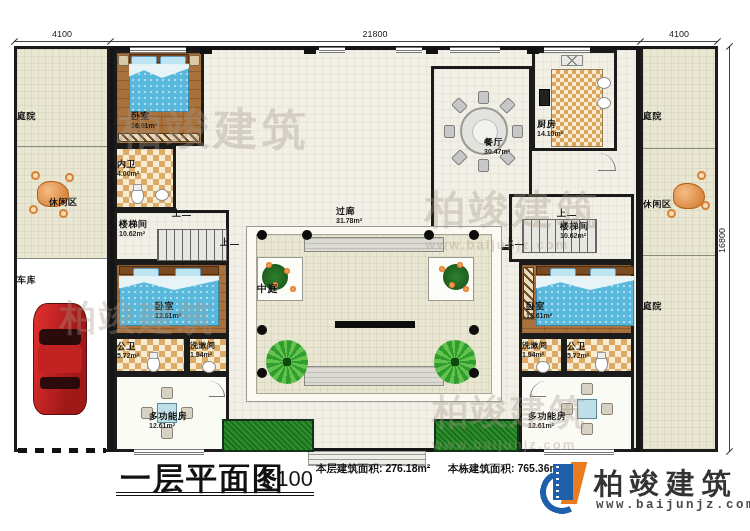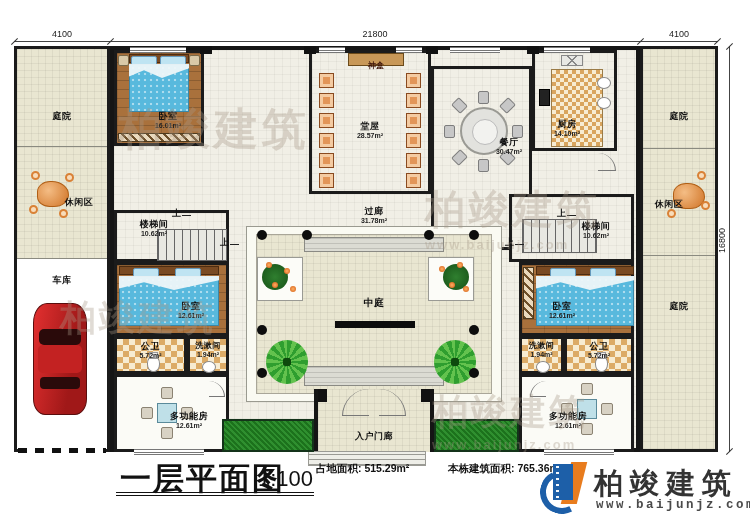--- a/index.html
+++ b/index.html
@@ -26,21 +26,21 @@
   .checkerS { background-color:#f7ecd2;
            background-image:linear-gradient(45deg,#d9a55e 25%,transparent 25% 75%,#d9a55e 75%),
                             linear-gradient(45deg,#d9a55e 25%,transparent 25% 75%,#d9a55e 75%);
            background-position:0 0,4px 4px; background-size:8px 8px; border:1px solid #9a7b47; }
   .white { background:#fff; }
 
   .room { border:3px solid #1b1b1b; }
   .strip { border:3px solid #1b1b1b; }
   .divider { position:absolute; left:0; right:0; height:1px; background:#8a8a80; }
 
-  .rlabel { position:absolute; text-align:center; line-height:1.2; z-index:6; pointer-events:none; }
+  .rlabel { position:absolute; text-align:left; line-height:1.2; z-index:6; pointer-events:none; }
   .rname { display:block; font-size:9px; font-weight:bold; color:#111; letter-spacing:.5px; }
   .rarea { display:block; font-size:7px; font-weight:bold; color:#222; }
   .up    { position:absolute; z-index:6; font-size:9px; font-weight:bold; color:#111; }
   .up::after { content:""; display:inline-block; width:9px; height:4px; border-bottom:1px solid #222; margin-left:1px; }
 
   .dimline-h { position:absolute; height:1px; background:#444; }
   .dimline-v { position:absolute; width:1px; background:#444; }
   .tick { position:absolute; width:9px; height:1px; background:#333; transform:rotate(-45deg); }
   .dimlbl { position:absolute; font-size:9px; color:#222; text-align:center; }
   .dimlbl-v { position:absolute; font-size:9px; color:#222; writing-mode:vertical-rl; transform:rotate(180deg); }
@@ -216,43 +216,30 @@
         <div class="duv"></div>
         <div class="fold"></div>
       </div>
       <div class="hatch" style="left:1px;top:80px;width:82px;height:9px"></div>
       <div class="rlabel" style="left:14px;top:58px;width:74px">
         <span class="rname">卧室</span>
         <span class="rarea">16.01m²</span>
       </div>
     </div>
 
-
-
-    <div class="abs room tileL" style="left:195px;top:0;width:122px;height:144px">
-      <div class="shrine" style="left:36px;top:0;width:56px;height:13px">
-        <span>神盒</span>
-      </div>
-      <div class="tchair" style="left:7px;top:20px"></div>
-      <div class="tchair" style="left:7px;top:40px"></div>
-      <div class="tchair" style="left:7px;top:60px"></div>
-      <div class="tchair" style="left:7px;top:80px"></div>
-      <div class="tchair" style="left:7px;top:100px"></div>
-      <div class="tchair" style="left:7px;top:120px"></div>
-      <div class="tchair" style="left:94px;top:20px"></div>
-      <div class="tchair" style="left:94px;top:40px"></div>
-      <div class="tchair" style="left:94px;top:60px"></div>
-      <div class="tchair" style="left:94px;top:80px"></div>
-      <div class="tchair" style="left:94px;top:100px"></div>
-      <div class="tchair" style="left:94px;top:120px"></div>
-      <div class="rlabel" style="left:0;top:68px;width:100%">
-        <span class="rname">堂屋</span>
-        <span class="rarea">28.57m²</span>
-      </div>
-    </div>
+    <div class="abs room checker" style="left:0;top:96px;width:62px;height:64px">
+      <div class="rlabel" style="left:0;top:10px;width:100%">
+        <span class="rname">内卫</span>
+        <span class="rarea">4.00m²</span>
+      </div>
+      <div class="toilet" style="left:14px;top:38px"></div>
+      <div class="sinkc" style="left:38px;top:40px"></div>
+    </div>
+
+
 
     <div class="abs room tileL" style="left:317px;top:16px;width:101px;height:184px">
       <div class="rtable" style="left:26px;top:38px;width:48px;height:48px"></div>
       <div class="dchair" style="left:44px;top:22px"></div>
       <div class="dchair" style="left:44px;top:90px"></div>
       <div class="dchair" style="left:10px;top:56px"></div>
       <div class="dchair" style="left:78px;top:56px"></div>
       <div class="dchair" style="left:20px;top:30px;transform:rotate(-45deg)"></div>
       <div class="dchair" style="left:68px;top:30px;transform:rotate(45deg)"></div>
       <div class="dchair" style="left:20px;top:82px;transform:rotate(45deg)"></div>
@@ -296,21 +283,21 @@
     <div class="up" style="left:443px;top:157px">上</div>
     <div class="up" style="left:391px;top:186px">上</div>
 
     <div class="rlabel" style="left:222px;top:156px;width:76px">
       <span class="rname">过廊</span>
       <span class="rarea">31.78m²</span>
     </div>
 
     <div class="abs" style="left:132px;top:176px;width:256px;height:176px;background:#fafaf2;border:1px solid #9a9a90"></div>
     <div class="abs tile" style="left:142px;top:184px;width:236px;height:160px;border:1px solid #a9a698">
-      <div class="rlabel" style="left:0;top:62px;width:100%">
+      <div class="rlabel" style="left:0;top:48px;width:100%">
           <span class="rname" style="font-size:10px">中庭</span>
         </div>
       <div class="screenwall" style="left:78px;top:86px;width:80px;height:7px"></div>
     </div>
     <div class="walk" style="left:190px;top:187px;width:140px;height:15px"></div>
     <div class="walk" style="left:190px;top:316px;width:140px;height:20px"></div>
     <div class="planter" style="left:143px;top:207px;width:46px;height:44px">
       <div class="grn" style="left:4px;top:6px;width:26px;height:26px"></div>
       <div class="fl" style="left:8px;top:4px"></div>
         <div class="fl" style="left:26px;top:10px"></div>
@@ -411,29 +398,20 @@
       <div class="mchair" style="left:79px;top:26px"></div>
       <div class="rlabel" style="left:6px;top:34px;width:80px">
         <span class="rname">多功能房</span>
         <span class="rarea">12.61m²</span>
       </div>
       <div class="qarc arc-dl" style="left:8px;top:4px;width:16px;height:16px"></div>
     </div>
 
     <div class="grass" style="left:108px;top:369px;width:92px;height:33px"></div>
     <div class="grass" style="left:320px;top:369px;width:85px;height:33px"></div>
-    <div class="abs tile" style="left:200px;top:339px;width:120px;height:63px;border-left:4px solid #151515;border-right:4px solid #151515">
-      <div class="pillar" style="left:0;top:0;width:9px;height:13px"></div>
-      <div class="pillar" style="left:103px;top:0;width:9px;height:13px"></div>
-      <div class="qarc arc-dl" style="left:24px;top:0;width:27px;height:27px"></div>
-      <div class="qarc arc-dr" style="left:61px;top:0;width:27px;height:27px"></div>
-      <div class="rlabel" style="left:0;top:42px;width:100%">
-          <span class="rname">入户门廊</span>
-        </div>
-    </div>
 
     <div class="pillar" style="left:86px;top:-4px;width:12px;height:8px"></div>
     <div class="pillar" style="left:190px;top:-4px;width:12px;height:8px"></div>
     <div class="pillar" style="left:312px;top:-4px;width:12px;height:8px"></div>
     <div class="pillar" style="left:413px;top:-4px;width:12px;height:8px"></div>
 
     <div class="win-h" style="left:16px;top:-3px;width:56px"></div>
     <div class="win-h" style="left:205px;top:-3px;width:26px"></div>
     <div class="win-h" style="left:282px;top:-3px;width:26px"></div>
     <div class="win-h" style="left:336px;top:-3px;width:50px"></div>
@@ -458,22 +436,22 @@
     <span>柏竣建筑</span>
     <span class="wm-url">www.baijunjz.com</span>
   </div>
 
   <div class="ttitle" style="left:120px;top:458px">一层平面图</div>
   <div class="tscale" style="left:258px;top:466px">1:100</div>
   <div class="tunderline" style="left:116px;top:492px;width:198px"></div>
 
   <div class="statcol" style="left:316px;top:459px">
     <div class="statrow">
-      <span>占地面积:</span>
-      <span>515.29m²</span>
+      <span>本层建筑面积:</span>
+      <span>276.18m²</span>
     </div>
   </div>
   <div class="statcol" style="left:448px;top:459px">
     <div class="statrow">
       <span>本栋建筑面积:</span>
       <span>765.36m²</span>
     </div>
   </div>
 
   <div class="lmark" style="left:540px;top:462px">

